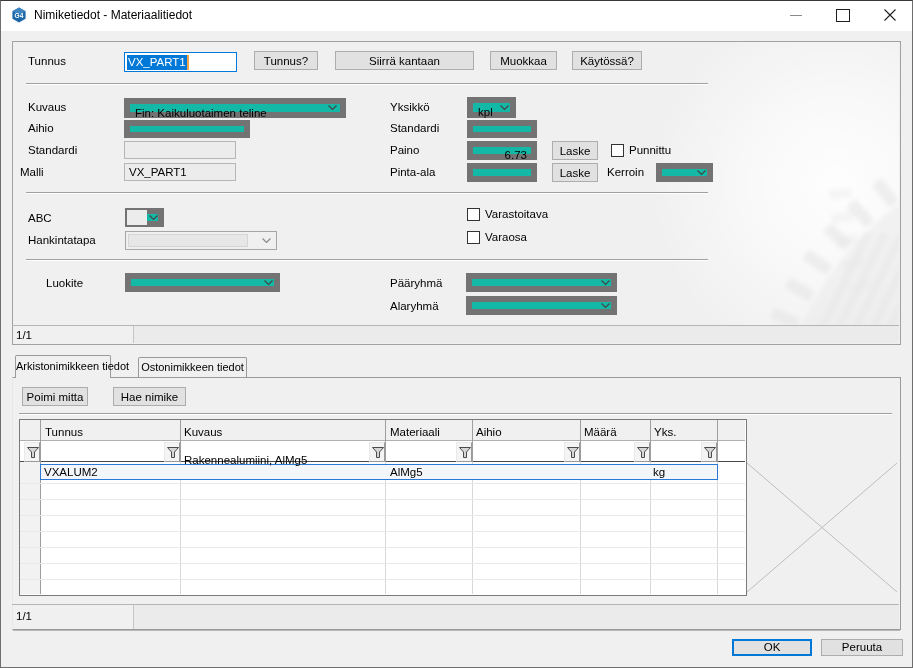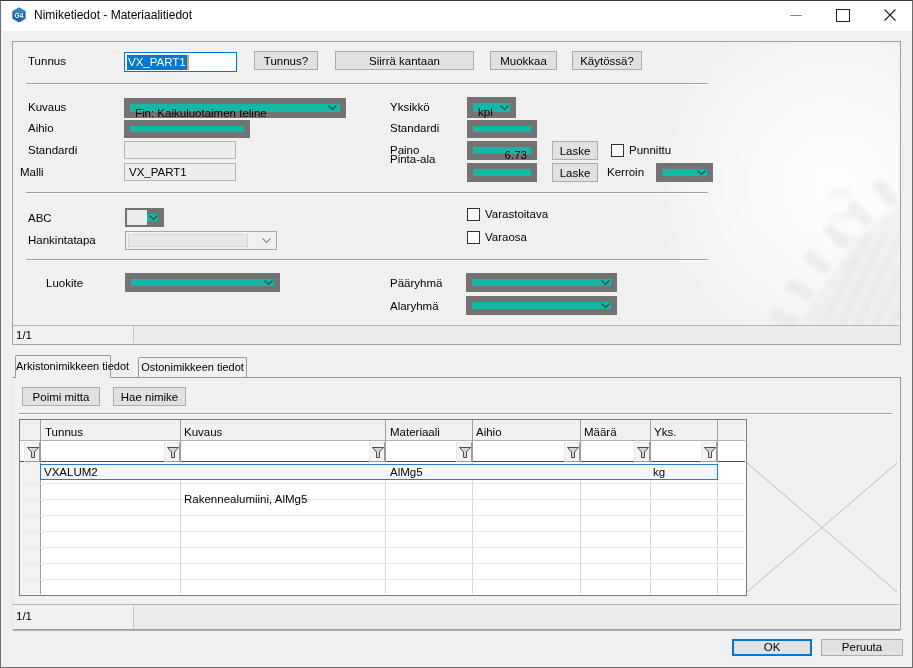--- a/index.html
+++ b/index.html
@@ -104,21 +104,21 @@
 <svg class="chev" style="left:500px;top:103px" viewBox="0 0 9 9">
     <path d="M0.5 2.5 L4.5 6.5 L8.5 2.5" stroke="#444" stroke-width="1.2" fill="none"></path>
   </svg>
 <div class="abs lbl" style="left:390px;top:122px;">Standardi</div>
 <div class="abs inp" style="left:467px;top:120px;width:70px;height:18px;"></div>
 <div class="abs lbl" style="left:390px;top:144px;">Paino</div>
 <div class="abs inp" style="left:467px;top:141px;width:70px;height:19px;line-height:17px;text-align:right;padding-right:4px;">6.73</div>
 <div class="abs btn" style="left:552px;top:141px;width:46px;height:19px;line-height:18px;">Laske</div>
 <div class="abs" style="left:611px;top:144px;width:13px;height:13px;border:1px solid #333;background:#fff;box-sizing:border-box;"></div>
 <div class="abs lbl" style="left:629px;top:144px;">Punnittu</div>
-<div class="abs lbl" style="left:390px;top:153px;text-align:right;">Pinta-ala</div>
+<div class="abs lbl" style="left:390px;top:166px;text-align:right;">Pinta-ala</div>
 <div class="abs inp" style="left:467px;top:163px;width:70px;height:19px;"></div>
 <div class="abs btn" style="left:552px;top:163px;width:46px;height:19px;line-height:18px;">Laske</div>
 <div class="abs lbl" style="left:607px;top:166px;">Kerroin</div>
 <div class="abs inp" style="left:656px;top:163px;width:57px;height:19px;"></div>
 <svg class="chev" style="left:697px;top:168px" viewBox="0 0 9 9">
     <path d="M0.5 2.5 L4.5 6.5 L8.5 2.5" stroke="#444" stroke-width="1.2" fill="none"></path>
   </svg>
 <div class="abs sep" style="left:26px;top:192px;width:682px;"></div>
 
 <div class="abs lbl" style="left:28px;top:212px;">ABC</div>
@@ -159,21 +159,21 @@
 <div class="abs" style="left:12px;top:325px;width:887px;height:1px;background:#b5b5b5;"></div>
 <div class="abs" style="left:134px;top:326px;width:765px;height:17px;background:#ebebeb;"></div>
 <div class="abs lbl" style="left:16px;top:329px;">1/1</div>
 <div class="abs" style="left:133px;top:326px;width:1px;height:17px;background:#c6c6c6;"></div>
 
 <div class="abs" style="left:12px;top:377px;width:889px;height:253px;border-top:1px solid #9a9a9a;border-right:1px solid #9a9a9a;border-bottom:1px solid #9a9a9a;border-left:1px solid #e8e8e8;box-sizing:border-box;"></div>
 <div class="abs" style="left:13px;top:630px;width:887px;height:1px;background:#b6b6b6;"></div>
 <div class="abs" style="left:138px;top:357px;width:109px;height:20px;background:#f0f0f0;border:1px solid #9a9a9a;border-bottom:none;border-radius:2px 2px 0 0;box-sizing:border-box;text-align:center;line-height:19px;font-size:11px;white-space:nowrap;">Ostonimikkeen tiedot</div>
 <div class="abs" style="left:15px;top:355px;width:96px;height:23px;background:#f0f0f0;border:1px solid #9a9a9a;border-bottom:none;border-radius:2px 2px 0 0;box-sizing:border-box;text-align:center;line-height:21px;font-size:11px;white-space:nowrap;">Arkistonimikkeen tiedot</div>
 
-<div class="abs btn" style="left:22px;top:387px;width:78px;height:19px;line-height:18px;">Poimi mitta</div>
+<div class="abs btn" style="left:22px;top:387px;width:66px;height:19px;line-height:18px;">Poimi mitta</div>
 <div class="abs btn" style="left:113px;top:387px;width:73px;height:19px;line-height:18px;">Hae nimike</div>
 <div class="abs sep" style="left:19px;top:413px;width:873px;"></div>
 
 <div class="abs" style="left:19px;top:419px;width:728px;height:177px;border:1px solid #7a7a7a;background:#fff;box-sizing:border-box;"></div>
 
 <div class="cell" style="left:20px;top:420px;width:725px;height:20px;background:#f0f0f0;"></div>
 
 <div class="cell" style="left:20px;top:440px;width:20px;height:154px;background:#f2f2f2;"></div>
 <div class="cell lbl" style="left:45px;top:426px;">Tunnus</div>
 <div class="cell lbl" style="left:184px;top:426px;">Kuvaus</div>
@@ -238,21 +238,21 @@
 <div class="cell" style="left:20px;top:483px;width:725px;height:1px;background:#e8e8e8;"></div>
 <div class="cell" style="left:20px;top:499px;width:725px;height:1px;background:#e8e8e8;"></div>
 <div class="cell" style="left:20px;top:515px;width:725px;height:1px;background:#e8e8e8;"></div>
 <div class="cell" style="left:20px;top:531px;width:725px;height:1px;background:#e8e8e8;"></div>
 <div class="cell" style="left:20px;top:547px;width:725px;height:1px;background:#e8e8e8;"></div>
 <div class="cell" style="left:20px;top:563px;width:725px;height:1px;background:#e8e8e8;"></div>
 <div class="cell" style="left:20px;top:579px;width:725px;height:1px;background:#e8e8e8;"></div>
 
 <div class="cell" style="left:40px;top:464px;width:678px;height:16px;border:1px solid #2a7ad4;background:#f3f7fb;"></div>
 <div class="cell lbl" style="left:44px;top:466px;">VXALUM2</div>
-<div class="cell lbl" style="left:184px;top:493px;">Rakennealumiini, AlMg5</div>
+<div class="cell lbl" style="left:184px;top:454px;">Rakennealumiini, AlMg5</div>
 <div class="cell lbl" style="left:390px;top:466px;">AlMg5</div>
 <div class="cell lbl" style="left:653px;top:466px;">kg</div>
 
 <svg class="abs" style="left:747px;top:462px" width="150" height="130" viewBox="0 0 150 130">
   <path d="M0 1 L150 130 M150 1 L0 130" stroke="#bdbdbd" stroke-width="1" fill="none"></path>
 </svg>
 
 <div class="abs" style="left:12px;top:604px;width:887px;height:1px;background:#b5b5b5;"></div>
 <div class="abs" style="left:134px;top:605px;width:765px;height:24px;background:#ebebeb;"></div>
 <div class="abs lbl" style="left:16px;top:610px;">1/1</div>

